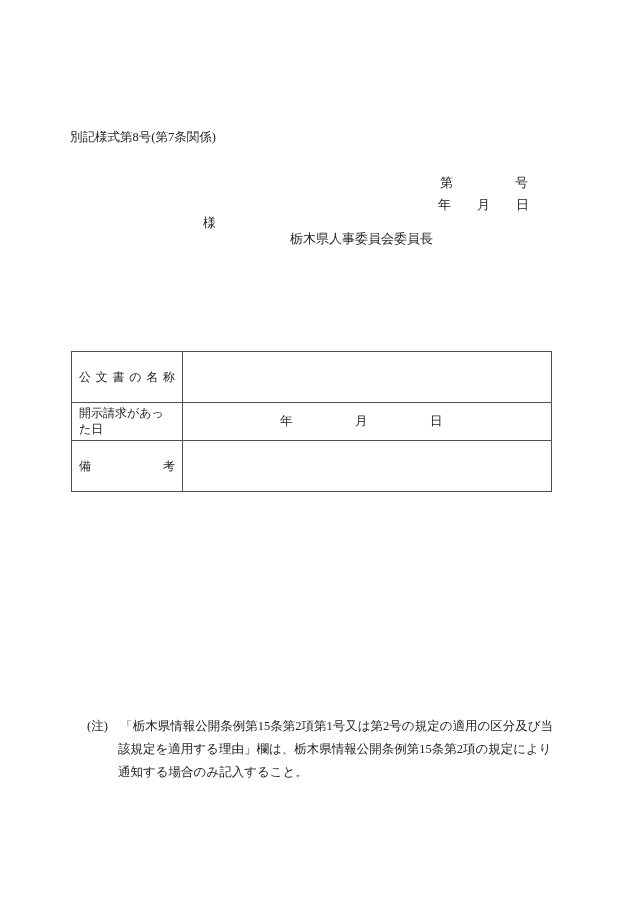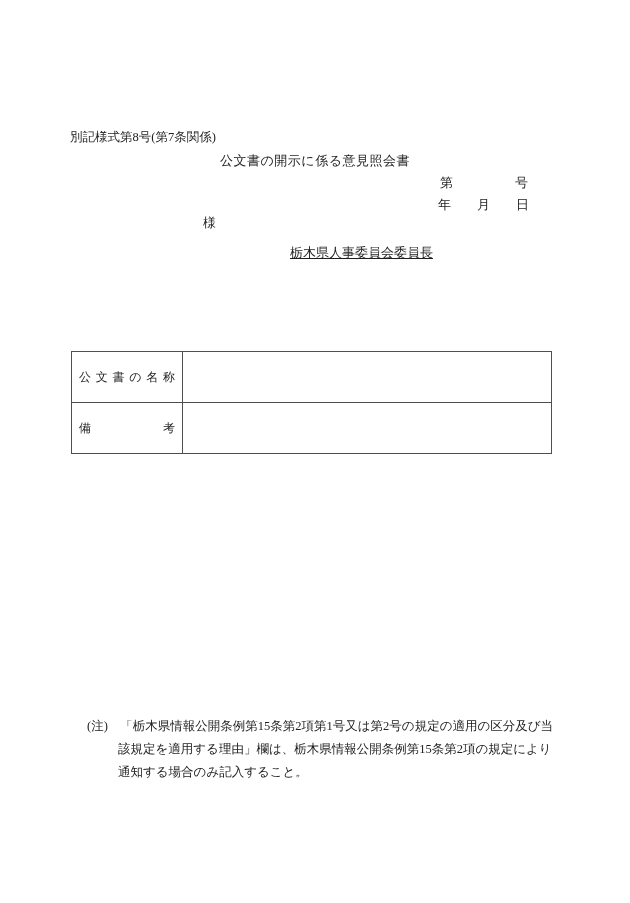--- a/index.html
+++ b/index.html
@@ -16,21 +16,21 @@
   }
   .abs { position: absolute; }
 
   .form-id { left: 70px; top: 81px; font-size: 12.5px; }
   .doc-title { left: 0; top: 104px; width: 630px; text-align: center; font-size: 13px; letter-spacing: 0.5px; }
 
   .doc-no { left: 440px; top: 126px; width: 88px; display: flex; justify-content: space-between; font-size: 13px; }
   .date-line { left: 438px; top: 148px; font-size: 13px; }
 
   .addressee { left: 203px; top: 166px; font-size: 13px; }
-  .sender { left: 290px; top: 196px; font-size: 13px; text-decoration: underline; }
+  .sender { left: 290px; top: 182px; font-size: 13px; }
 
   .body-text { left: 66px; top: 211px; width: 494px; font-size: 12.5px; line-height: 23.4px; }
   .body-text p { text-indent: 13px; }
 
   .blank {
     display: inline-block;
     border-bottom: 1px solid #2a2a2a;
     height: 11px;
   }
   .blank-p1 { width: 56px; }
@@ -78,40 +78,43 @@
   }
   .note p { padding-left: 31px; text-indent: -31px; }
 </style>
 </head>
 <body>
 
 <div class="page">
 
   <div class="abs form-id">別記様式第8号(第7条関係)</div>
 
-  <div class="abs doc-title">公文書の開示に係る意見照会書</div>
 
   <div class="abs doc-no">
     <span>第</span>
     <span>号</span>
   </div>
 
   <div class="abs date-line">年　　月　　日</div>
 
   <div class="abs addressee">様</div>
 
   <div class="abs sender">栃木県人事委員会委員長</div>
 
 
   <table class="form-table">
     <tbody>
         <tr class="r1">
       <td class="lbl lbl-just">公文書の名称</td>
       <td class="val"></td>
     </tr>
+    <tr class="r2">
+      <td class="lbl">開示請求があった日</td>
+      <td class="val val-date">年　　　　　月　　　　　日</td>
+    </tr>
     <tr class="r6">
       <td class="lbl lbl-just">備考</td>
       <td class="val"></td>
     </tr>
   </tbody>
     </table>
 
   <div class="abs note">
     <p>(注)　「栃木県情報公開条例第15条第2項第1号又は第2号の規定の適用の区分及び当該規定を適用する理由」欄は、栃木県情報公開条例第15条第2項の規定により通知する場合のみ記入すること。</p>
   </div>

